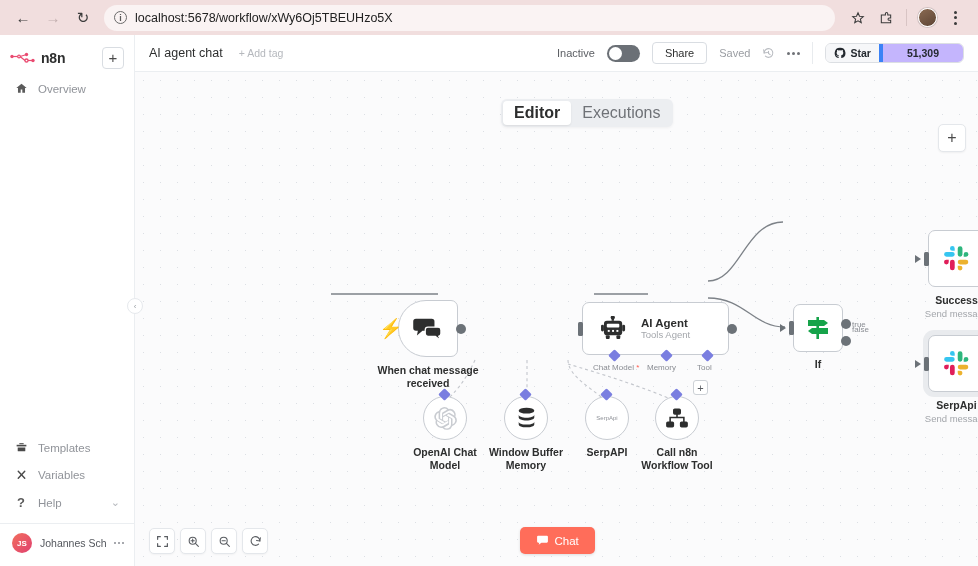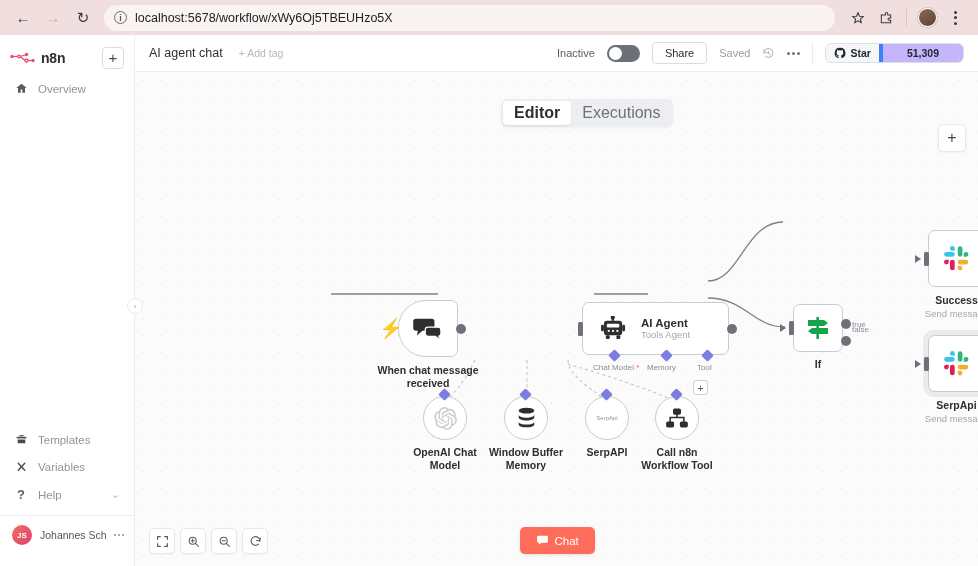--- a/index.html
+++ b/index.html
@@ -61,21 +61,21 @@
     margin-left: auto; width: 22px; height: 22px; border: 1px solid #d9dde2;
     border-radius: 4px; display: flex; align-items: center; justify-content: center;
     color: #4a4a4a; font-size: 15px; line-height: 0; background: #fff;
   }
   .sb-item {
     display: flex; align-items: center; gap: 10px; padding: 7px 14px;
     font-size: 11.5px; color: #909399;
   }
   .sb-item .ico { width: 14px; display: flex; justify-content: center; color: #5b5b5b; font-size: 12px; }
   .sb-spacer { flex: 1; }
-  .sb-bottom { padding-bottom: 12px; }
+  .sb-bottom { padding-bottom: 4px; }
   .sb-user {
     display: flex; align-items: center; gap: 8px; padding: 9px 10px 9px 12px;
     border-top: 1px solid #ebeef1; margin-top: 6px;
   }
   .avatar {
     width: 20px; height: 20px; border-radius: 50%;
     background: linear-gradient(135deg,#f26f5e,#e0406f);
     color: #fff; font-size: 8px; font-weight: bold;
     display: flex; align-items: center; justify-content: center;
   }

